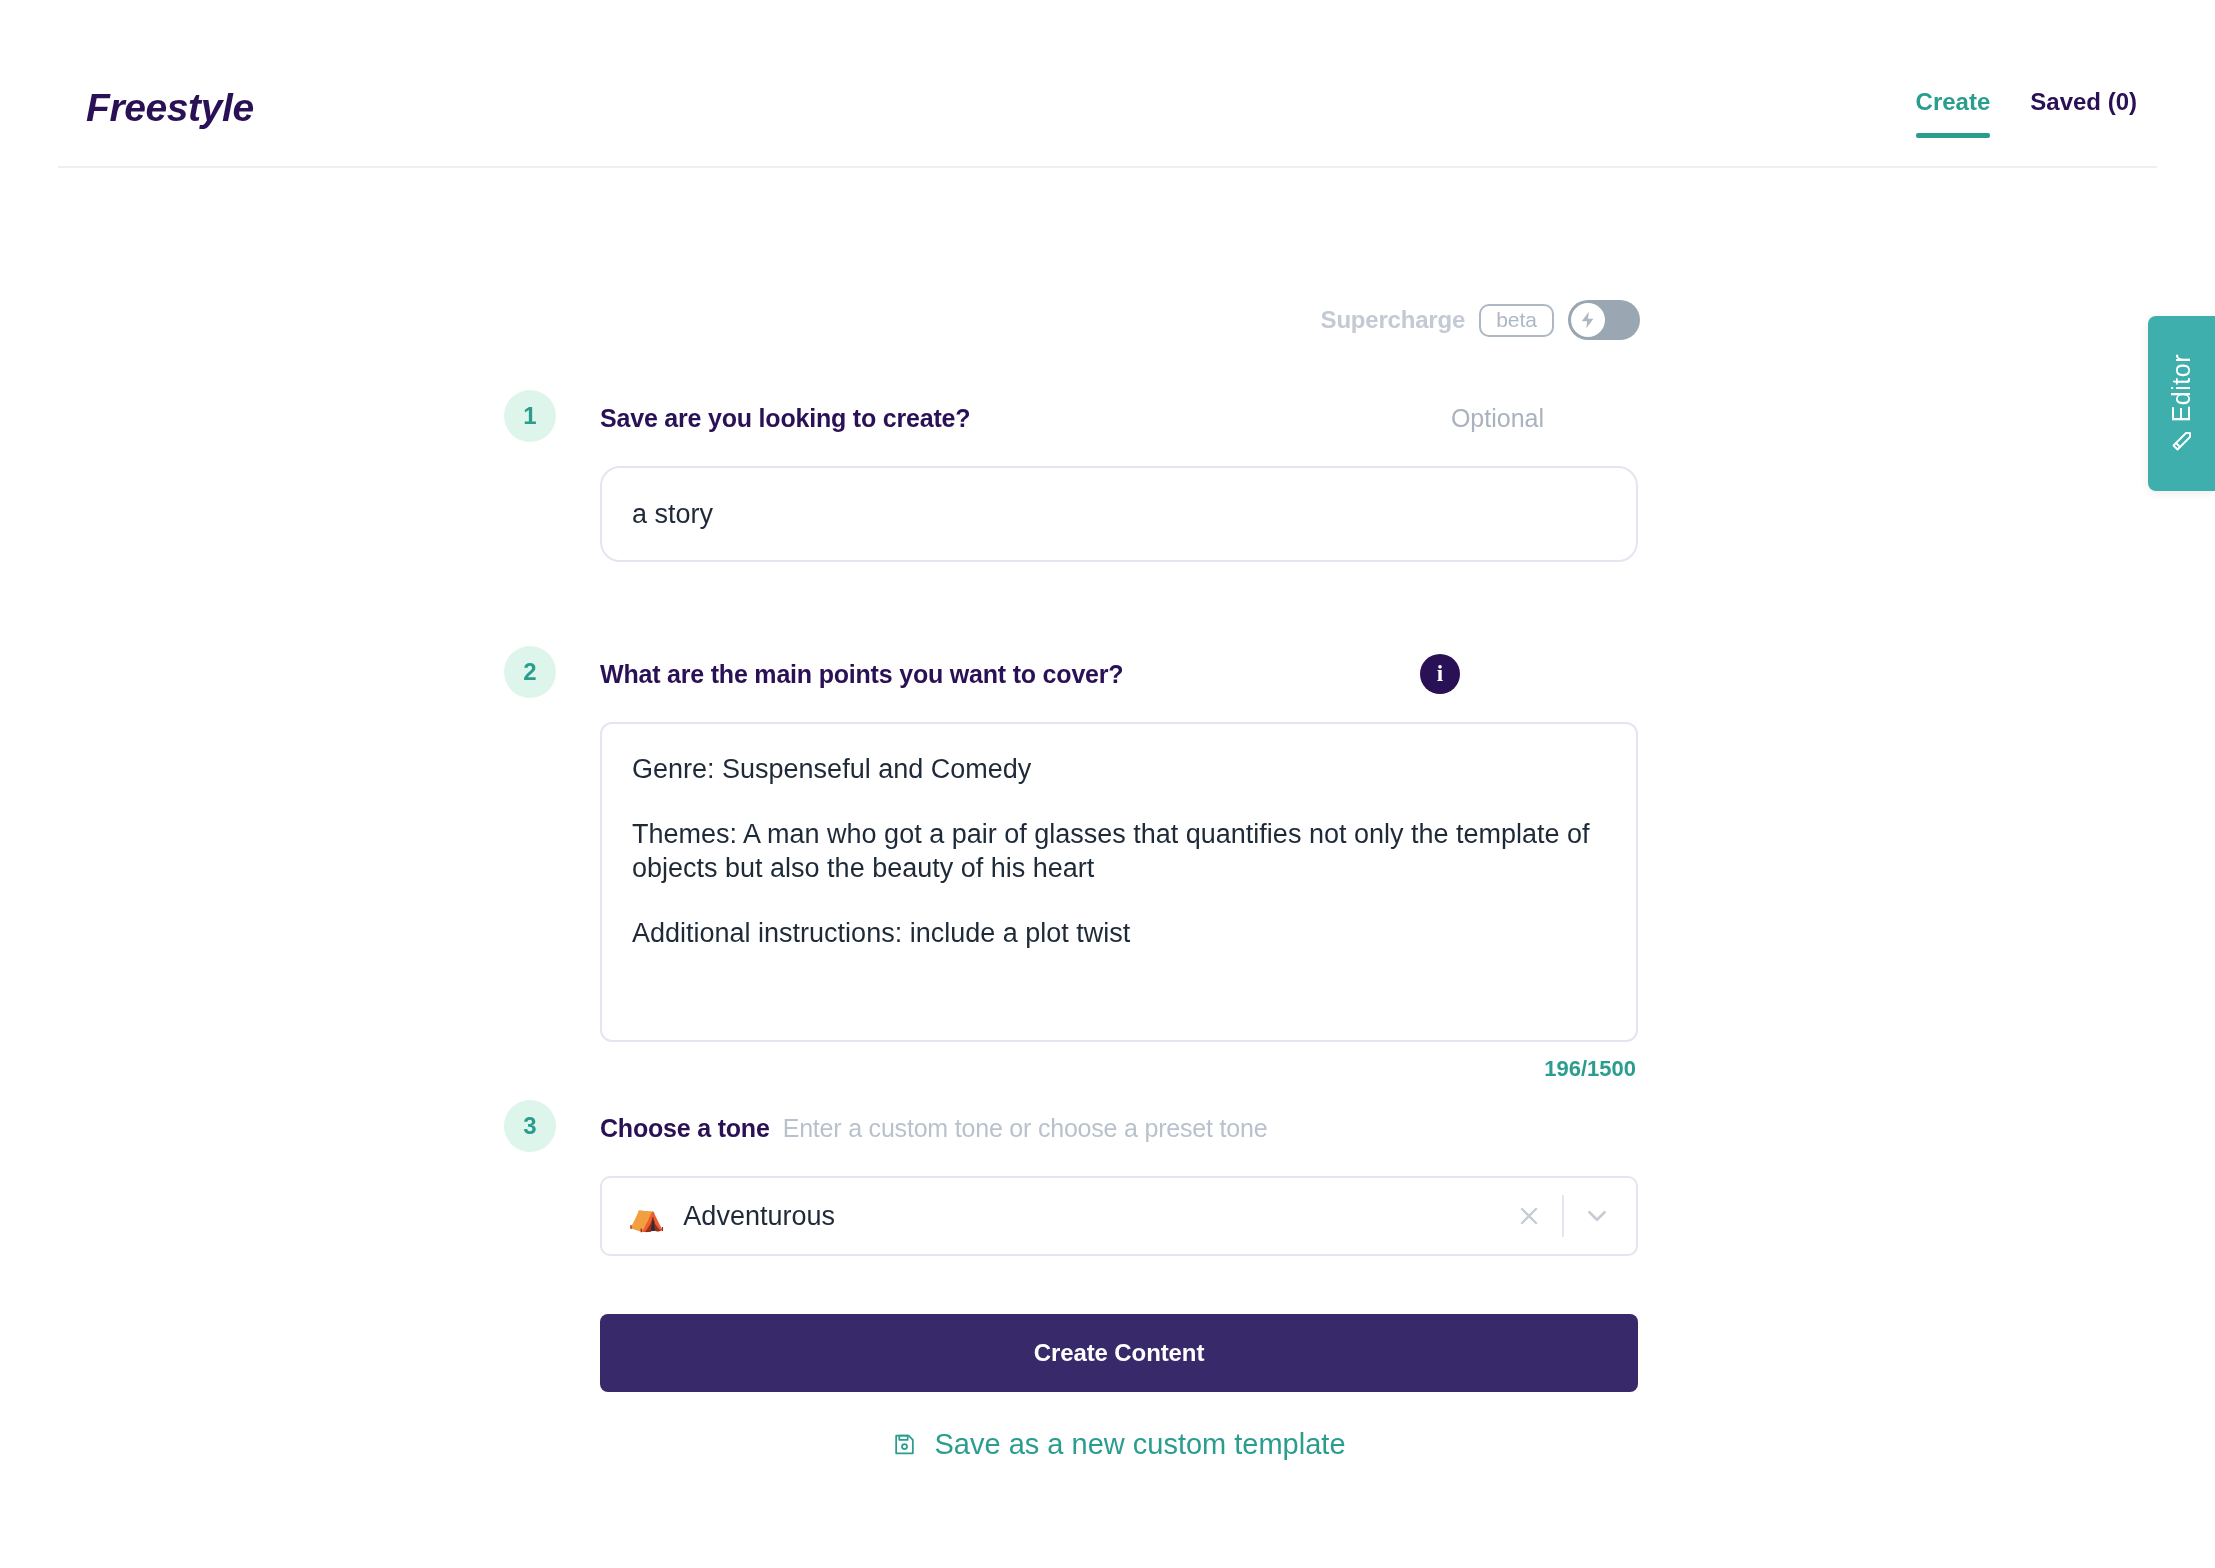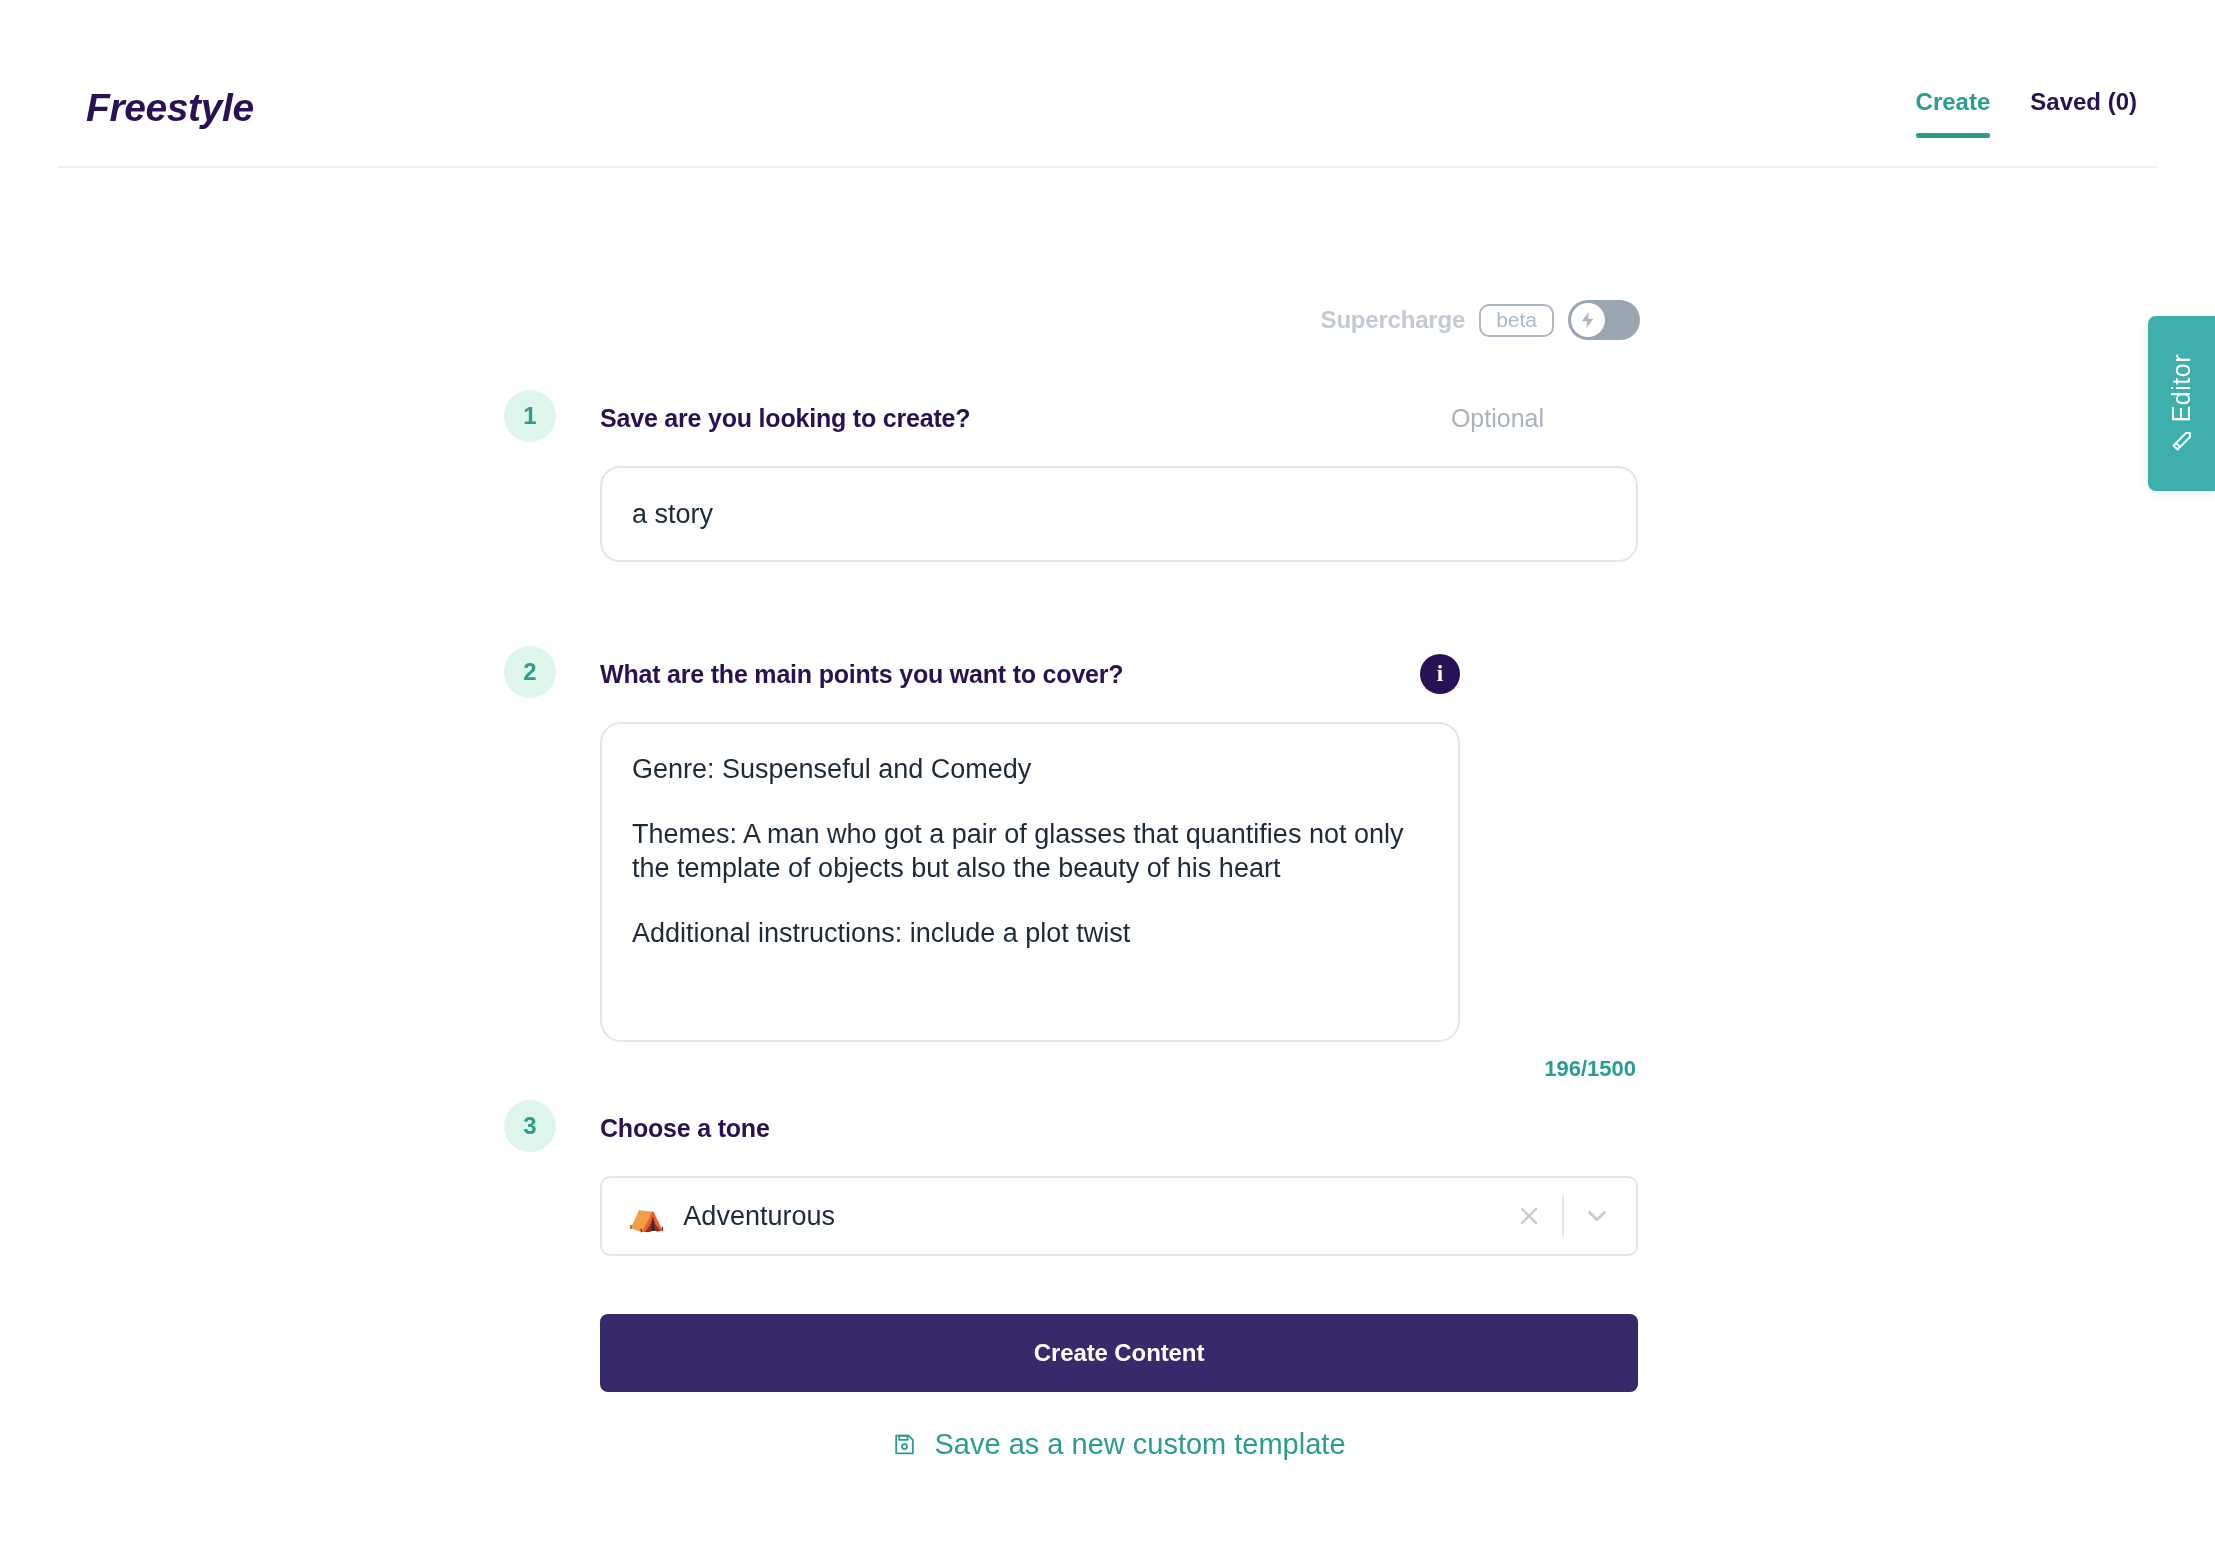--- a/index.html
+++ b/index.html
@@ -179,23 +179,23 @@
     display: flex;
     align-items: center;
     padding: 0 30px;
     font-size: 27px;
     color: #1E2A38;
     cursor: text;
   }
 
   .textarea-box {
     margin-top: 20px;
-    width: 860px; height: 320px;
+    width: 1038px; height: 320px;
     border: 2px solid #E6E4F0;
-    border-radius: 21px;
+    border-radius: 12px;
     background: #ffffff;
     padding: 28px 30px 0;
     cursor: text;
     overflow: hidden;
   }
   .textarea-box p {
     margin: 0 0 30px 0;
     font-size: 27px;
     line-height: 1.28;
     color: #1E2A38;
@@ -363,20 +363,21 @@
       <p>Themes: A man who got a pair of glasses that quantifies not only the template of objects but also the beauty of his heart</p>
       <p>Additional instructions: include a plot twist</p>
     </div>
     <div class="char-counter">196/1500</div>
   </div>
 
   <div class="step" style="top:1100px;">
     <div class="step-head">
       <div class="badge">3</div>
       <div class="step-title">Choose a tone</div>
+      <div class="step-hint">Enter a custom tone or choose a preset tone</div>
     </div>
 
     <div class="tone-select">
       <span class="tone-emoji">⛺</span>
       <span class="tone-value">Adventurous</span>
       <span class="tone-clear">
         <svg width="24" height="24" viewBox="0 0 24 24" fill="none" stroke="currentColor" stroke-width="2.4" stroke-linecap="round">
             <path d="M5 5l14 14M19 5L5 19"></path>
           </svg>
       </span>

